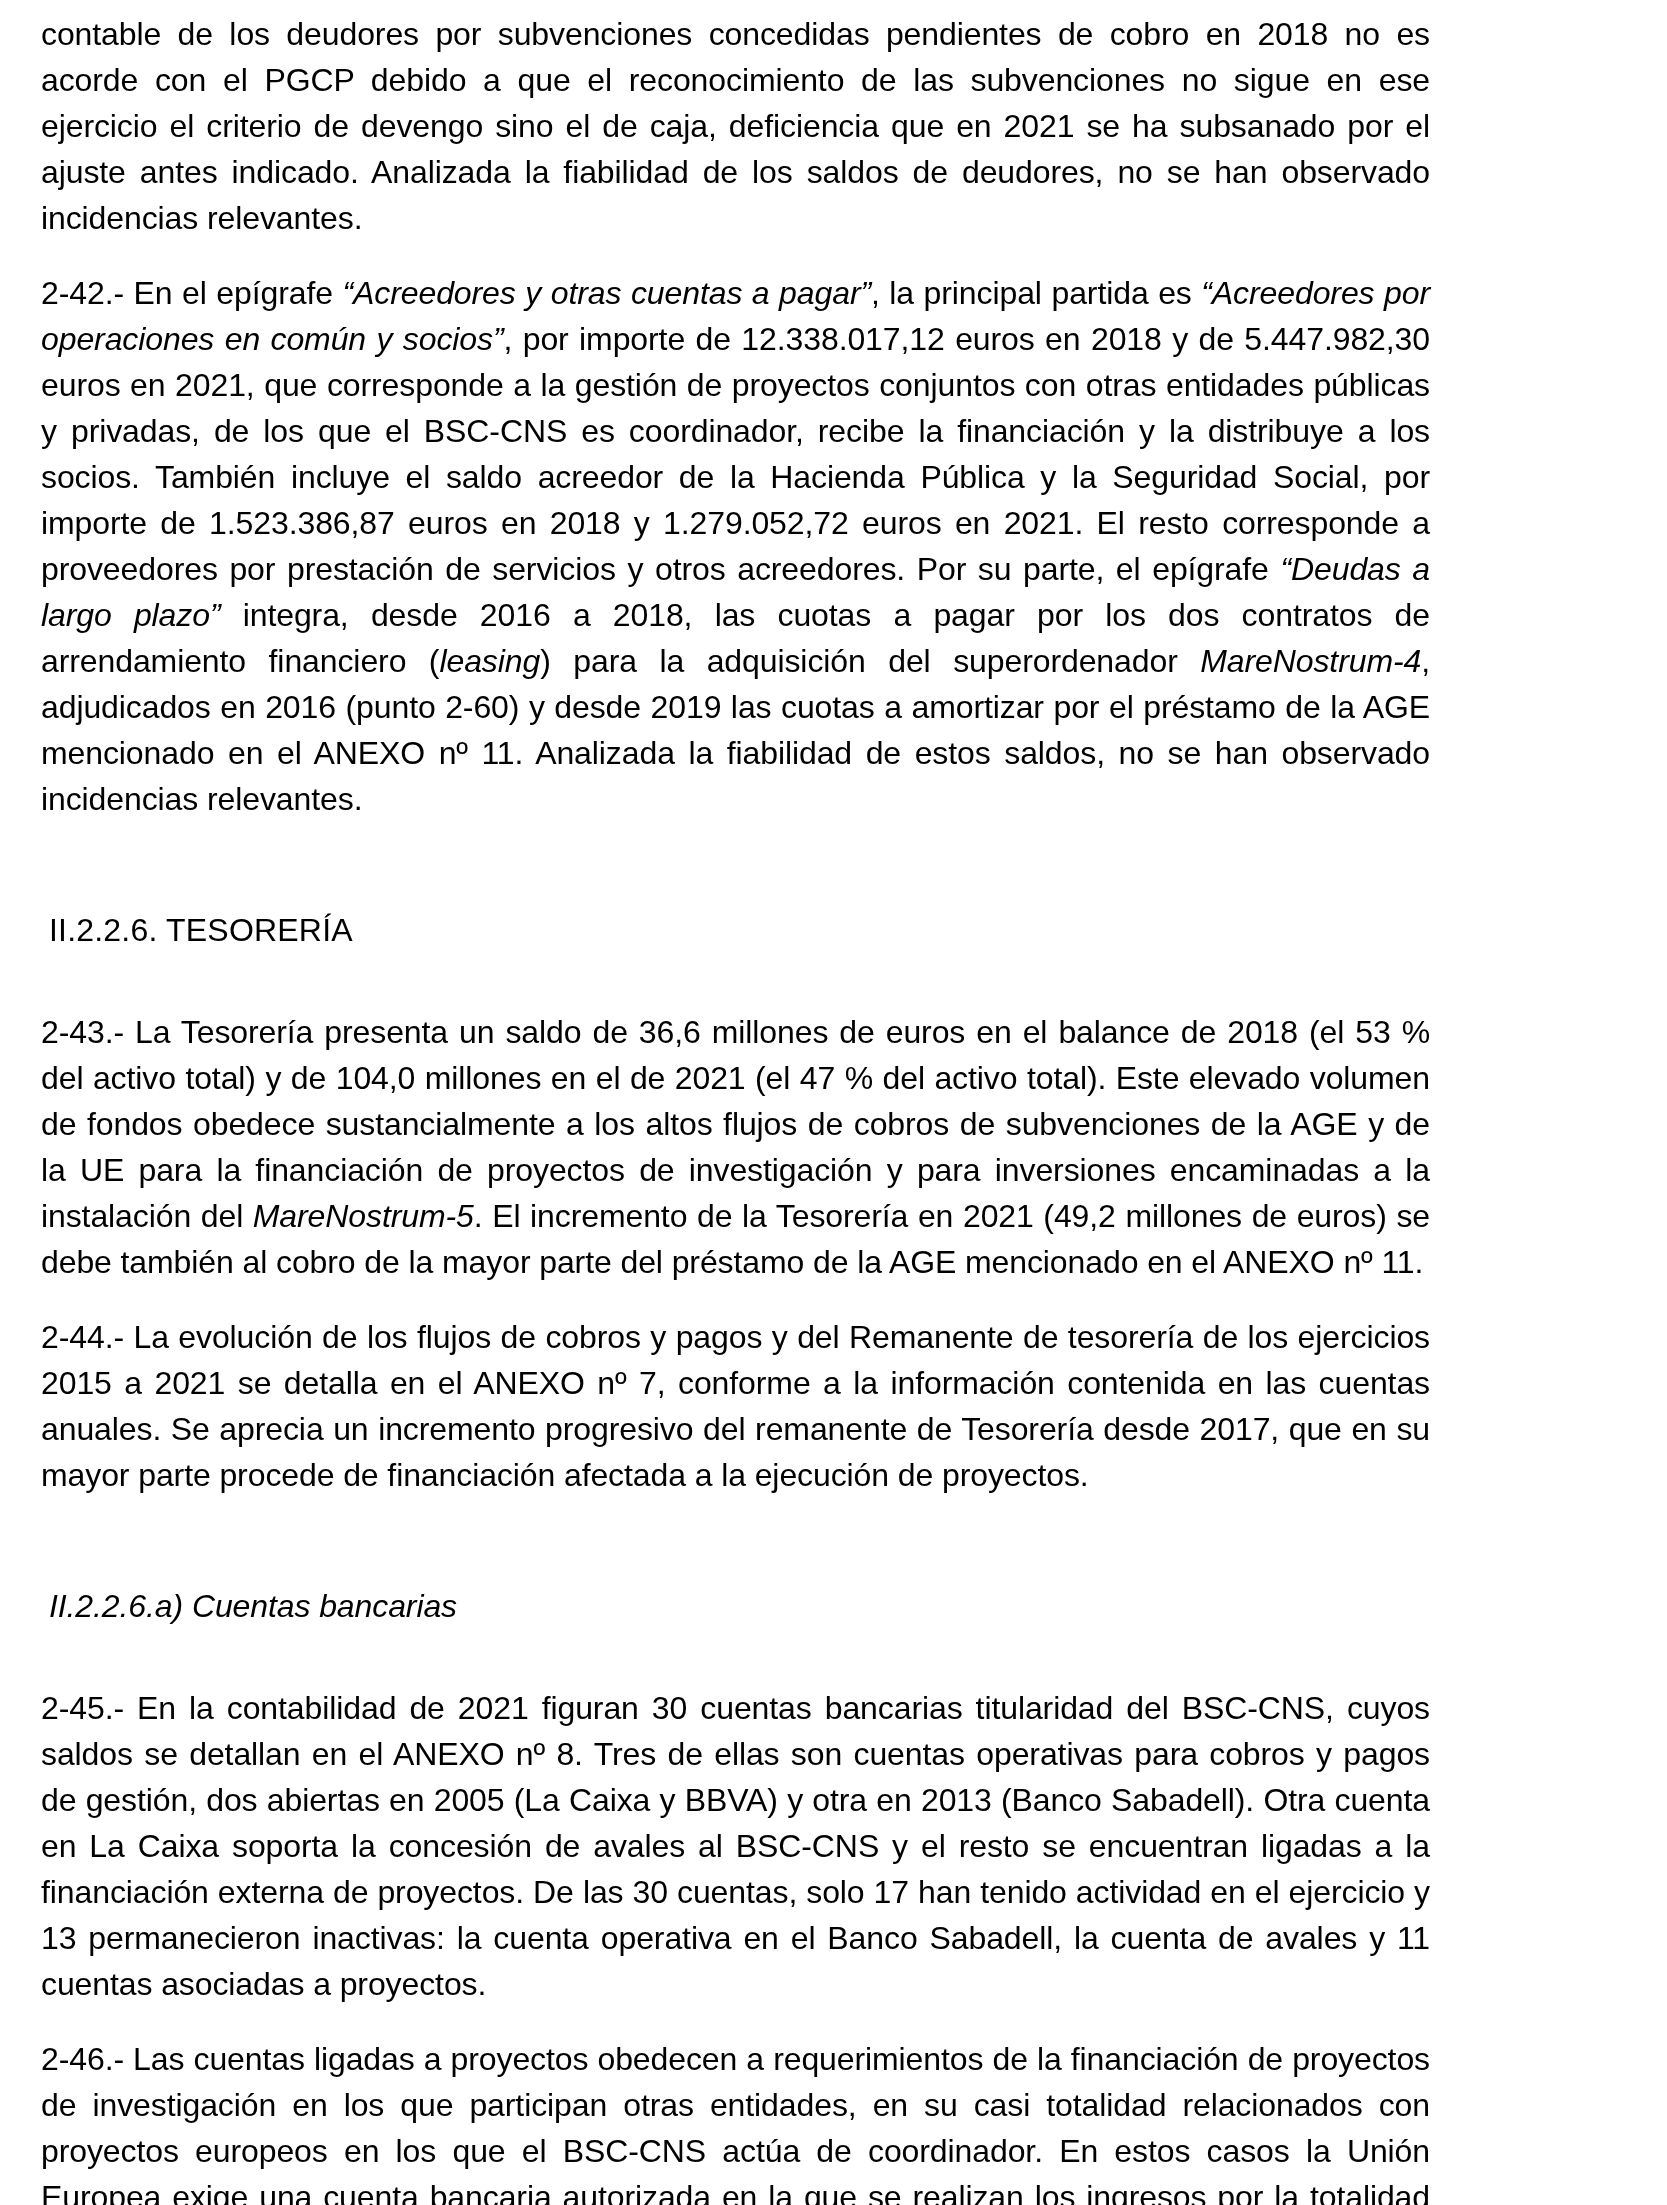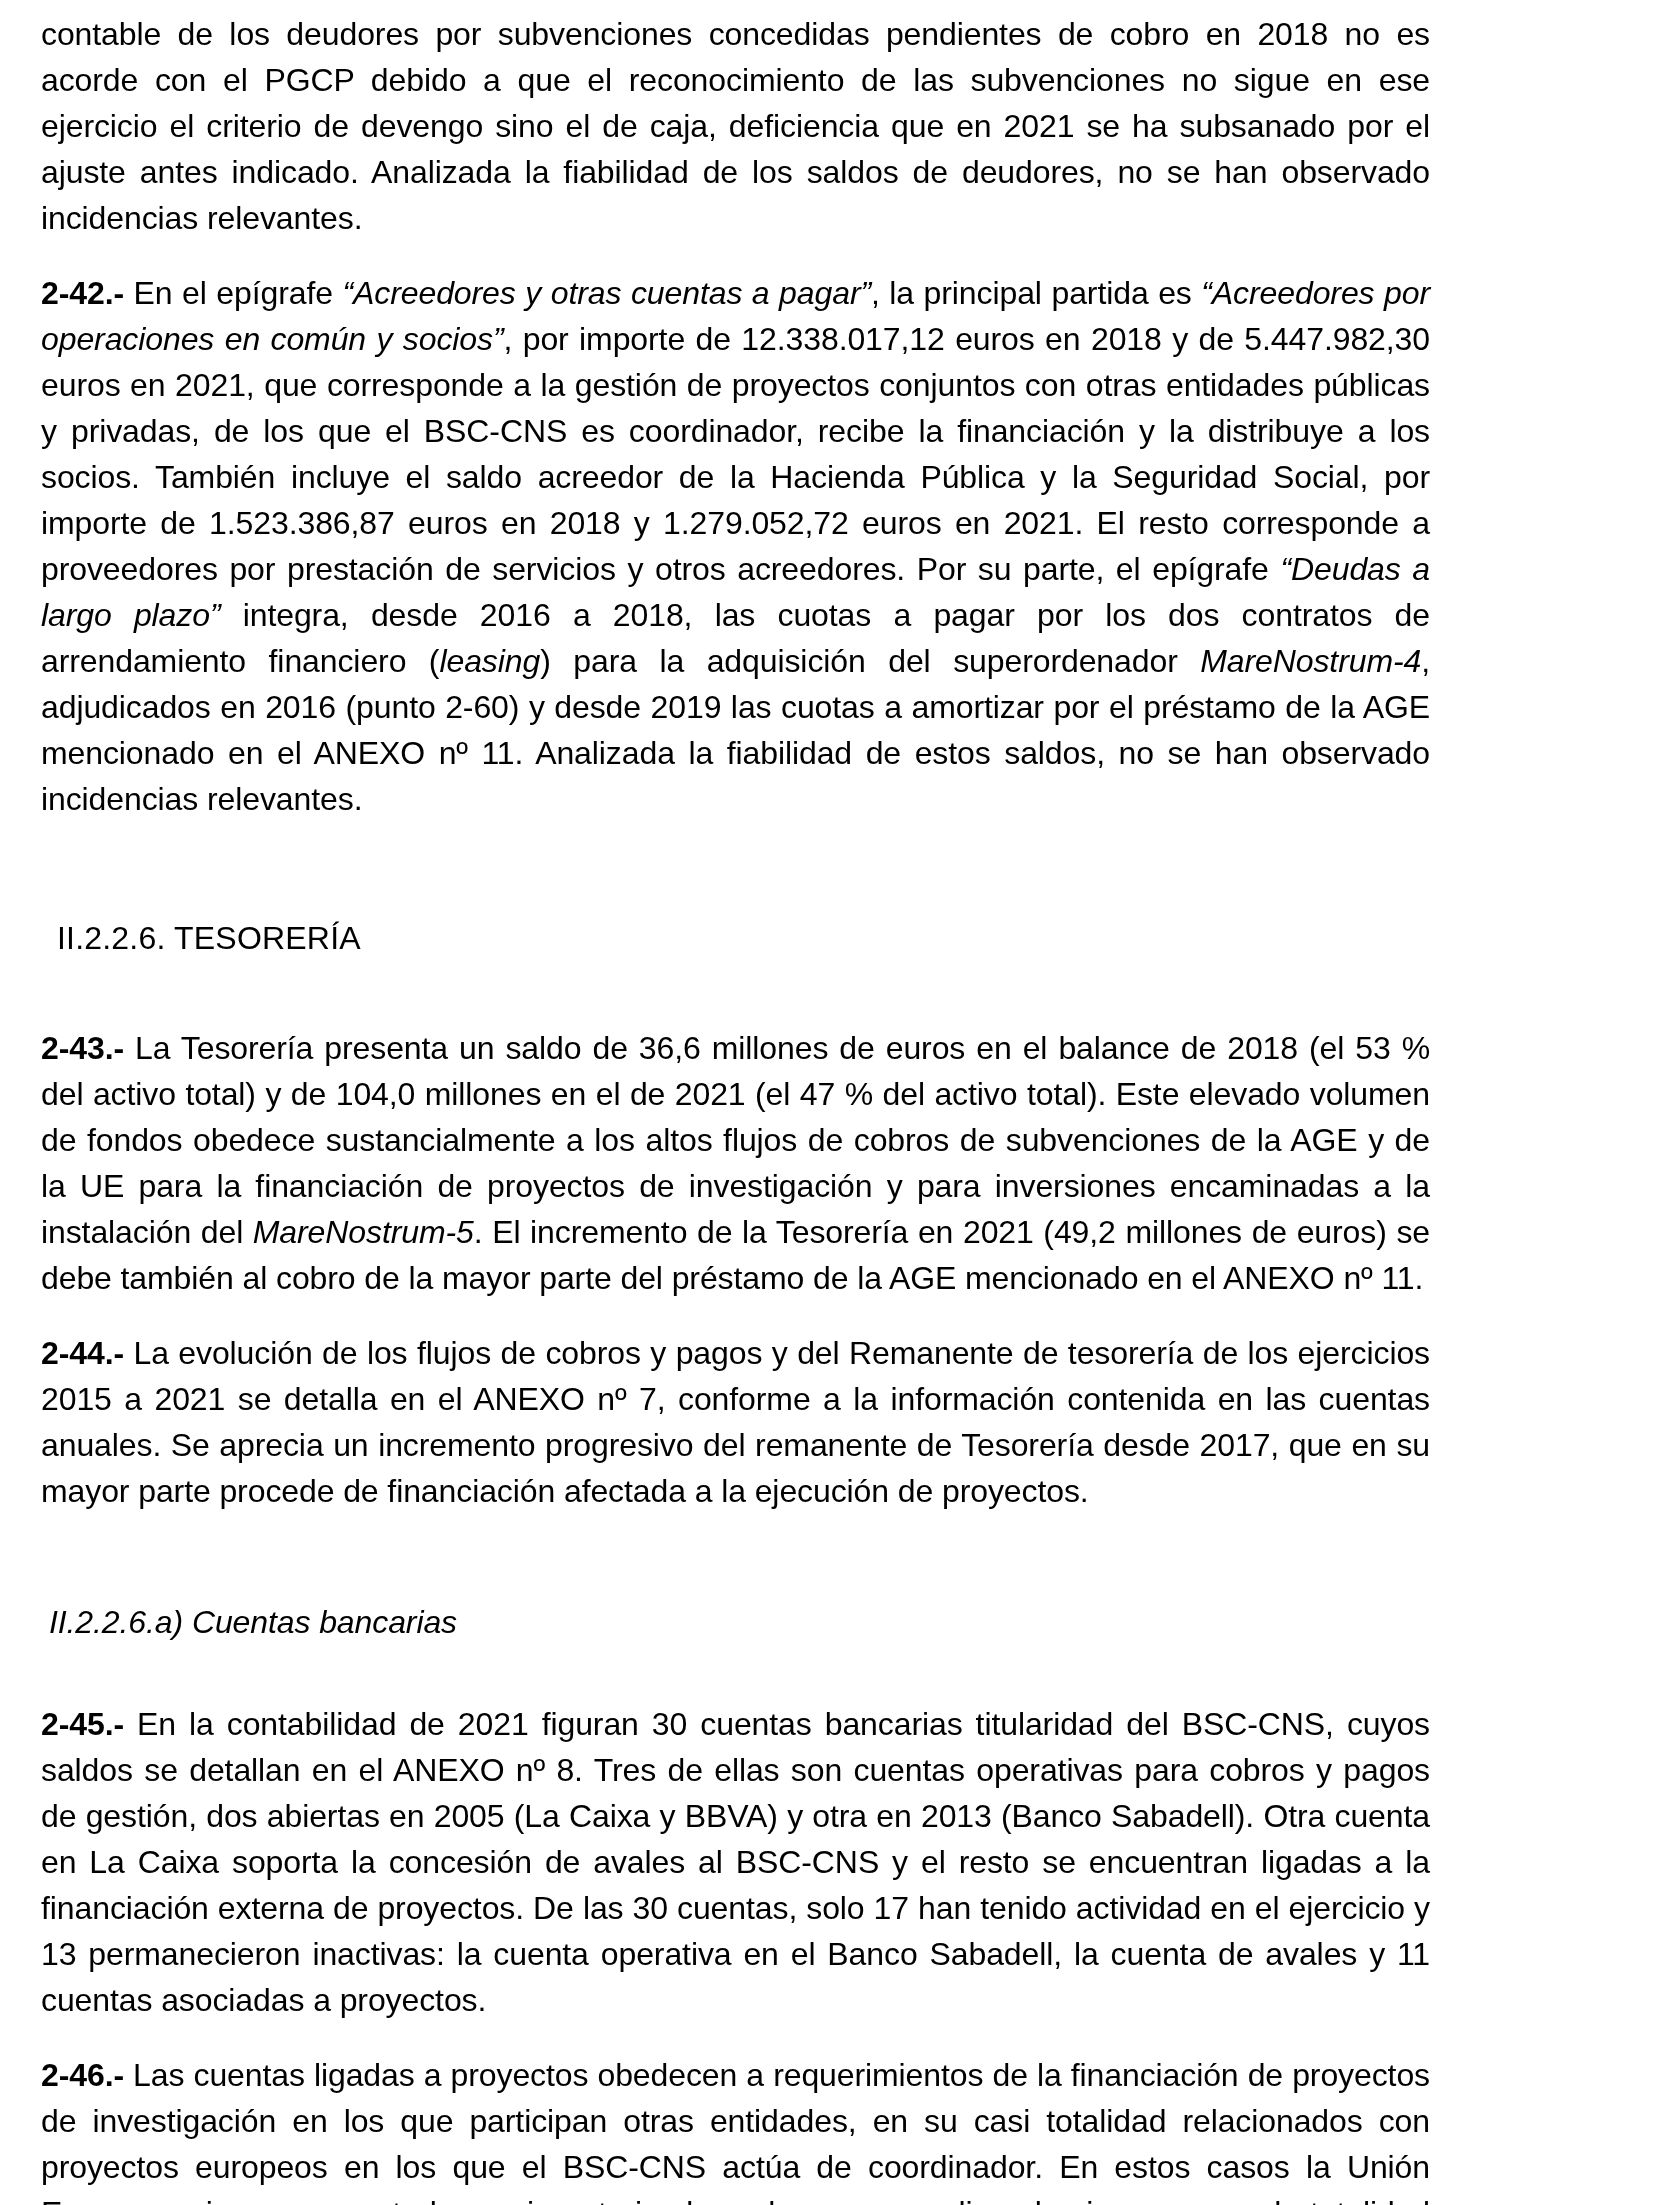--- a/index.html
+++ b/index.html
@@ -38,30 +38,30 @@
     line-height: 46px;
     font-stretch: condensed;
   }
   p.para.tight {
     margin-bottom: 0;
   }
   p.para:last-child {
     margin-bottom: 0;
   }
   .num {
-    font-weight: bold;
+    font-weight: normal;
   }
   .it {
     font-style: italic;
   }
   h2.section-heading {
     font-size: 32px;
     line-height: 46px;
     font-weight: normal;
-    margin: 16px;
+    margin: 8px;
     padding: 0;
     font-stretch: condensed;
     text-align: left;
     letter-spacing: 0.2px;
   }
   h3.subsection-heading {
     font-size: 32px;
     line-height: 46px;
     font-weight: normal;
     font-style: italic;

